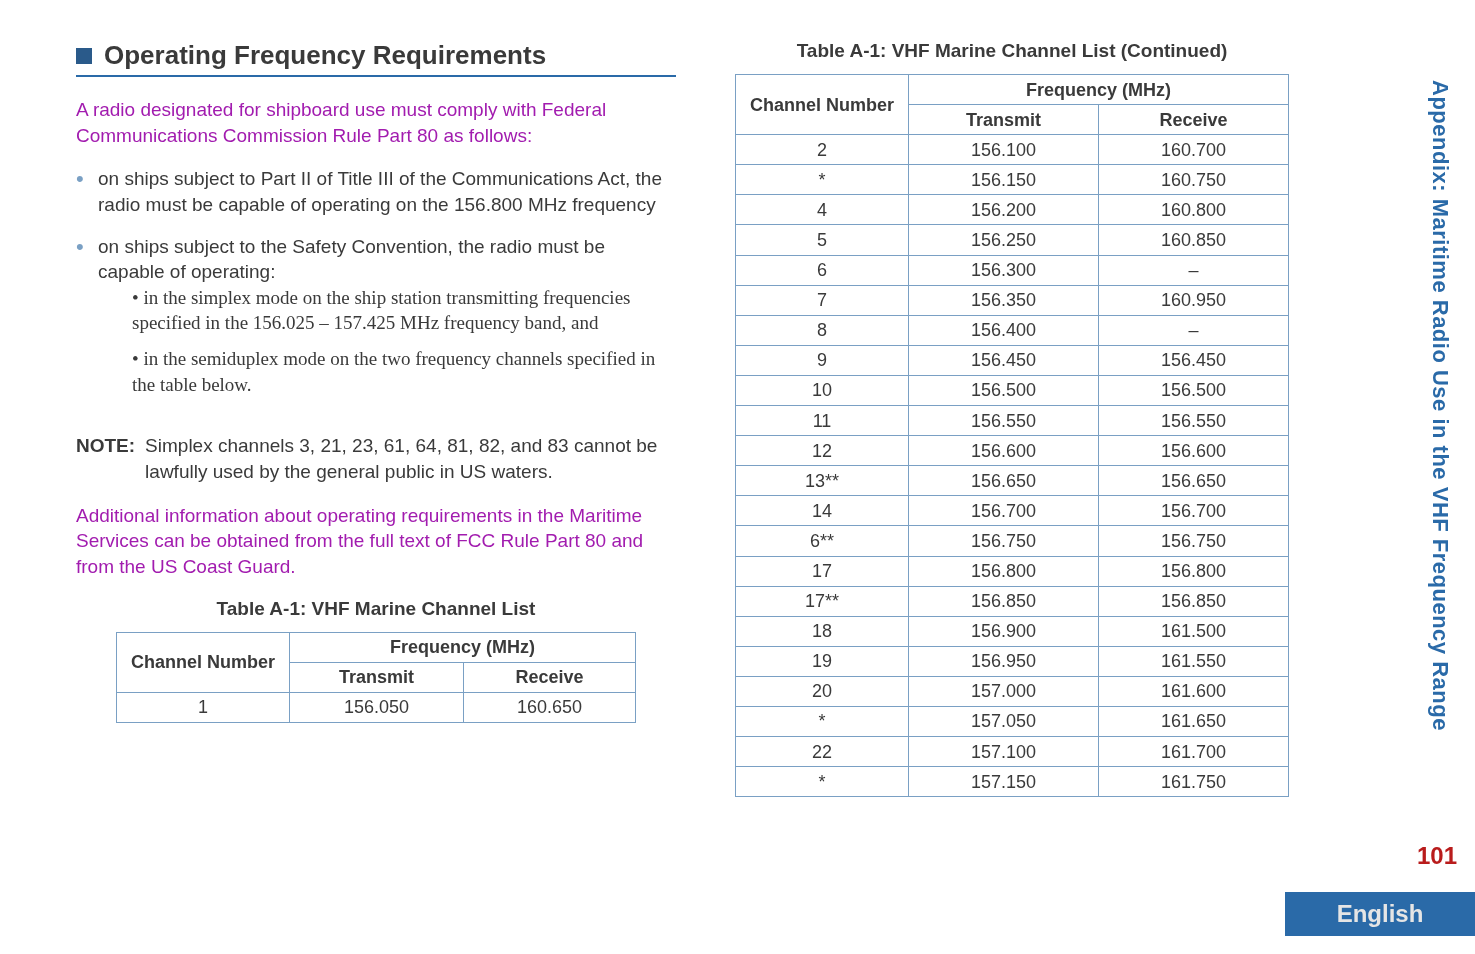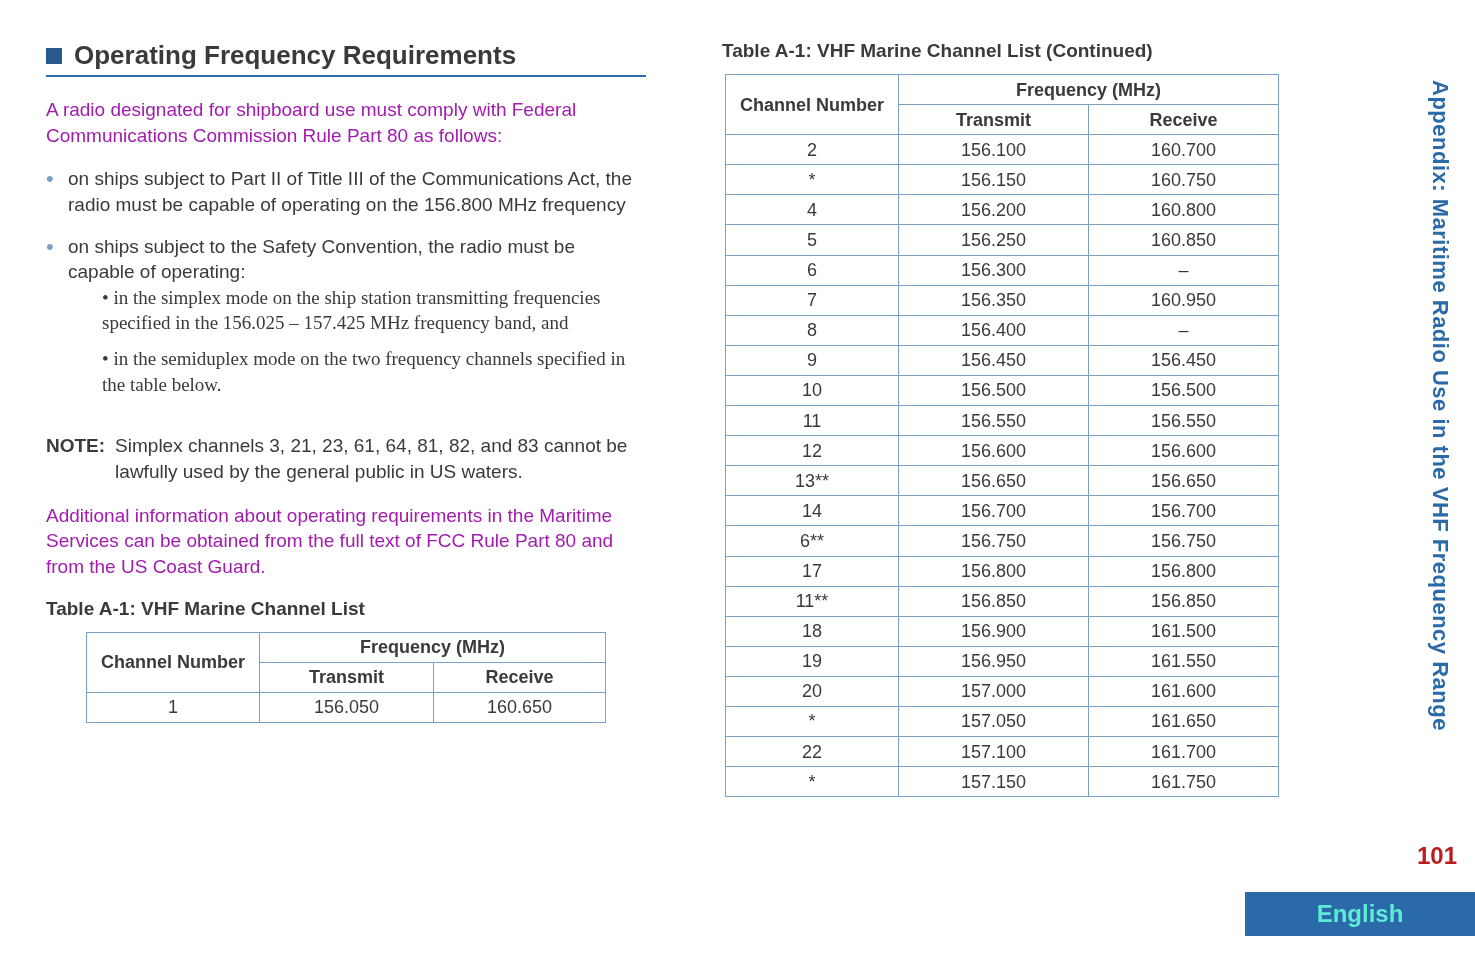--- a/index.html
+++ b/index.html
@@ -6,22 +6,22 @@
   body {
     width: 1475px;
     height: 954px;
     font-family: Arial, Helvetica, sans-serif;
     background: #fff;
     position: relative;
     color: #3a3a3a;
   }
   .page {
     display: flex;
-    padding: 40px 20px 0 46px;
-    gap: 76px;
+    padding: 40px 20px 0 76px;
+    gap: 56px;
   }
   .col-left {
     width: 600px;
   }
   .col-right {
     width: 560px;
   }
   .section-heading {
     display: flex;
     align-items: center;
@@ -80,20 +80,21 @@
   .note {
     font-size: 19px;
     line-height: 1.35;
     margin-bottom: 18px;
     display: flex;
     gap: 10px;
     margin-top: 36px;
   }
   .note-label { font-weight: bold; white-space: nowrap; }
   .table-caption {
+    text-align: center;
     font-size: 19px;
     font-weight: bold;
     margin-bottom: 8px;
   }
   table.channel-table {
     border-collapse: collapse;
     margin: 12px auto;
     font-size: 18px;
   }
   table.channel-table th, table.channel-table td {
@@ -135,24 +136,24 @@
     right: 18px;
     bottom: 84px;
     font-size: 24px;
     font-weight: bold;
     color: #b91c1c;
   }
   .lang-tab {
     position: absolute;
     right: 0;
     bottom: 18px;
-    width: 230px;
+    width: 190px;
     height: 44px;
     background: #2a6aa8;
-    color: #5eead4;
+    color: #e5e5e5;
     font-size: 24px;
     font-weight: bold;
     display: flex;
     align-items: center;
     justify-content: center;
   }
 </style>
 </head>
 <body>
 
@@ -291,21 +292,21 @@
             <td>6**</td>
             <td>156.750</td>
             <td>156.750</td>
           </tr>
           <tr>
             <td>17</td>
             <td>156.800</td>
             <td>156.800</td>
           </tr>
           <tr>
-            <td>11**</td>
+            <td>17**</td>
             <td>156.850</td>
             <td>156.850</td>
           </tr>
           <tr>
             <td>18</td>
             <td>156.900</td>
             <td>161.500</td>
           </tr>
           <tr>
             <td>19</td>

